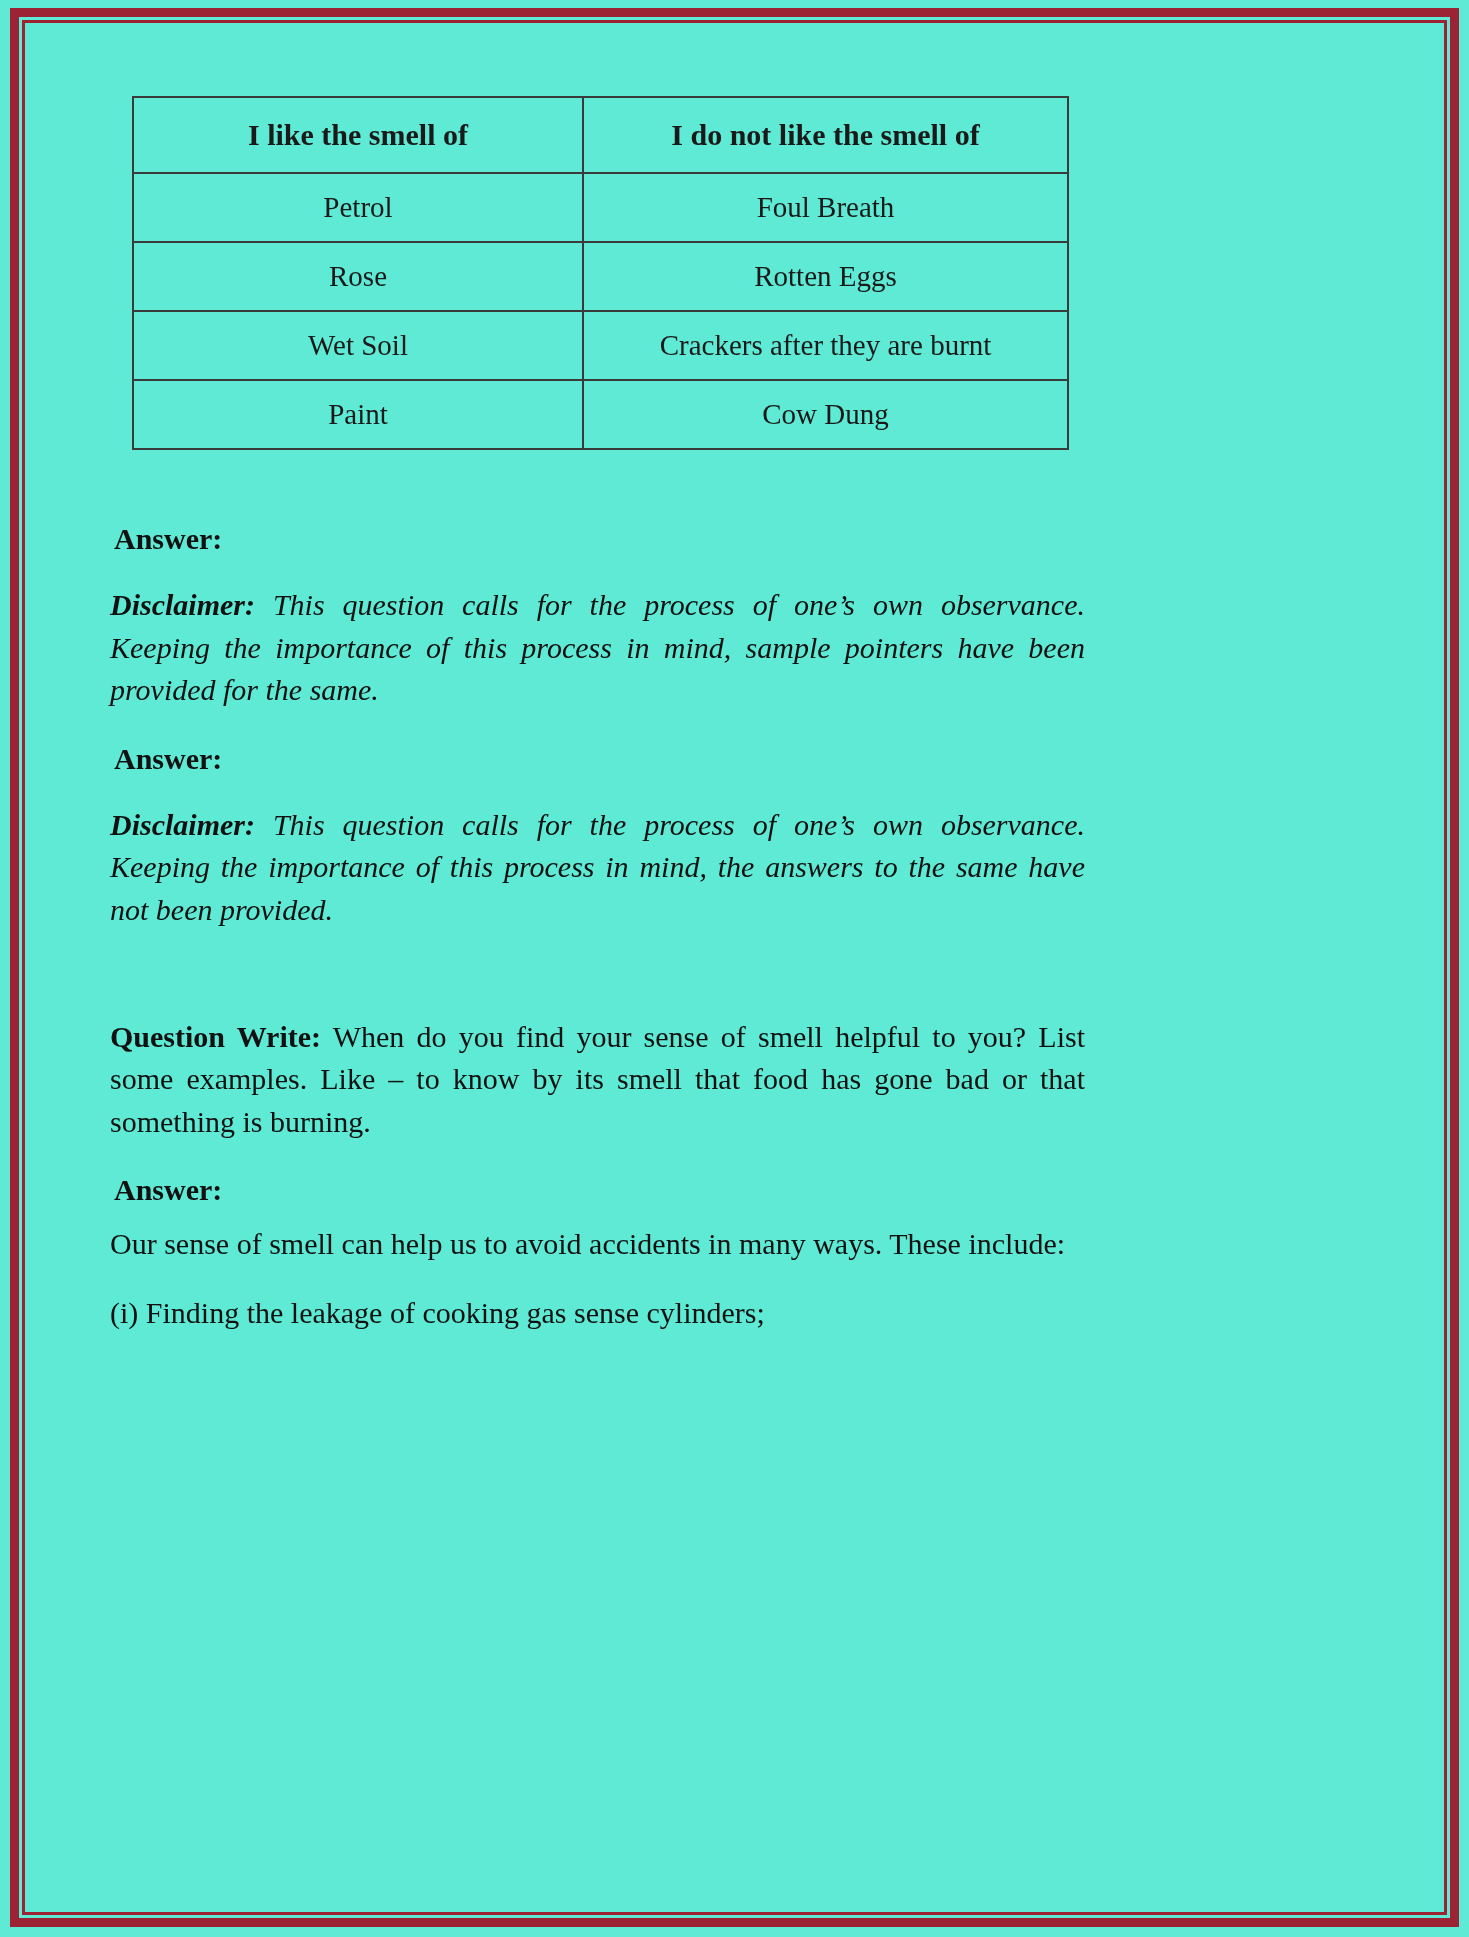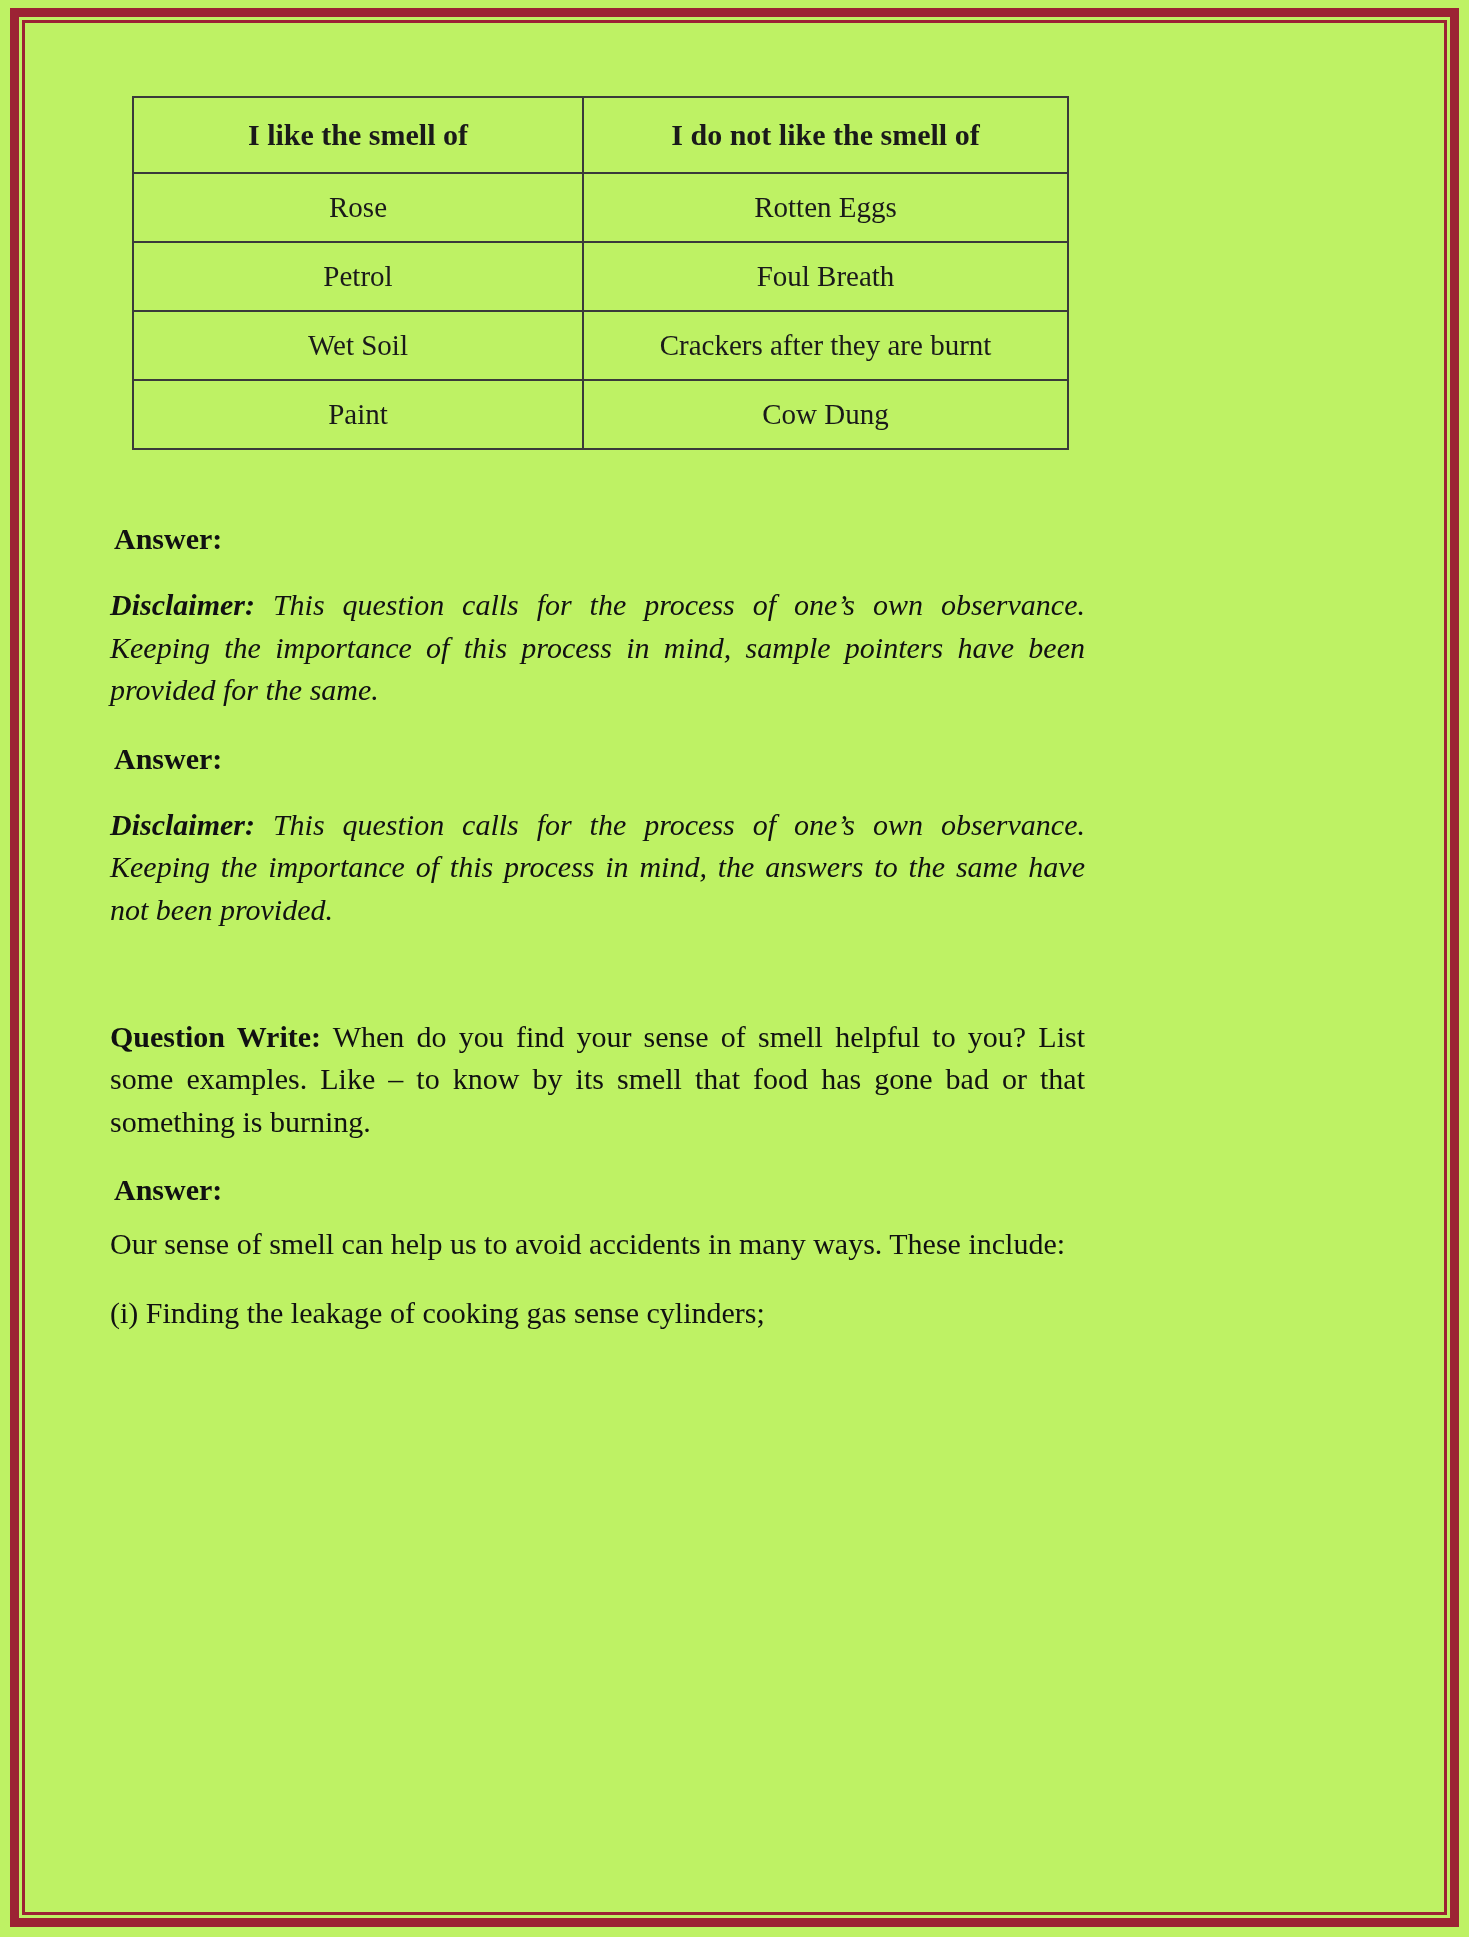--- a/index.html
+++ b/index.html
@@ -5,21 +5,21 @@
   html, body {
     margin: 0;
     padding: 0;
     background: #ffffff;
   }
 
   .page {
     position: relative;
     width: 1469px;
     height: 1937px;
-    background: #bef264;
+    background: #5eead4;
     box-sizing: border-box;
     overflow: hidden;
     font-family: "Liberation Serif", "DejaVu Serif", serif;
   }
 
   
   .frame-outer {
     position: absolute;
     left: 10px;
     top: 8px;
@@ -134,26 +134,26 @@
         <col class="col-right">
       </colgroup>
       <thead>
         <tr>
           <th>I like the smell of</th>
           <th>I do not like the smell of</th>
         </tr>
       </thead>
       <tbody>
         <tr>
+          <td>Petrol</td>
+          <td>Foul Breath</td>
+        </tr>
+        <tr>
           <td>Rose</td>
           <td>Rotten Eggs</td>
-        </tr>
-        <tr>
-          <td>Petrol</td>
-          <td>Foul Breath</td>
         </tr>
         <tr>
           <td>Wet Soil</td>
           <td>Crackers after they are burnt</td>
         </tr>
         <tr>
           <td>Paint</td>
           <td>Cow Dung</td>
         </tr>
       </tbody>

